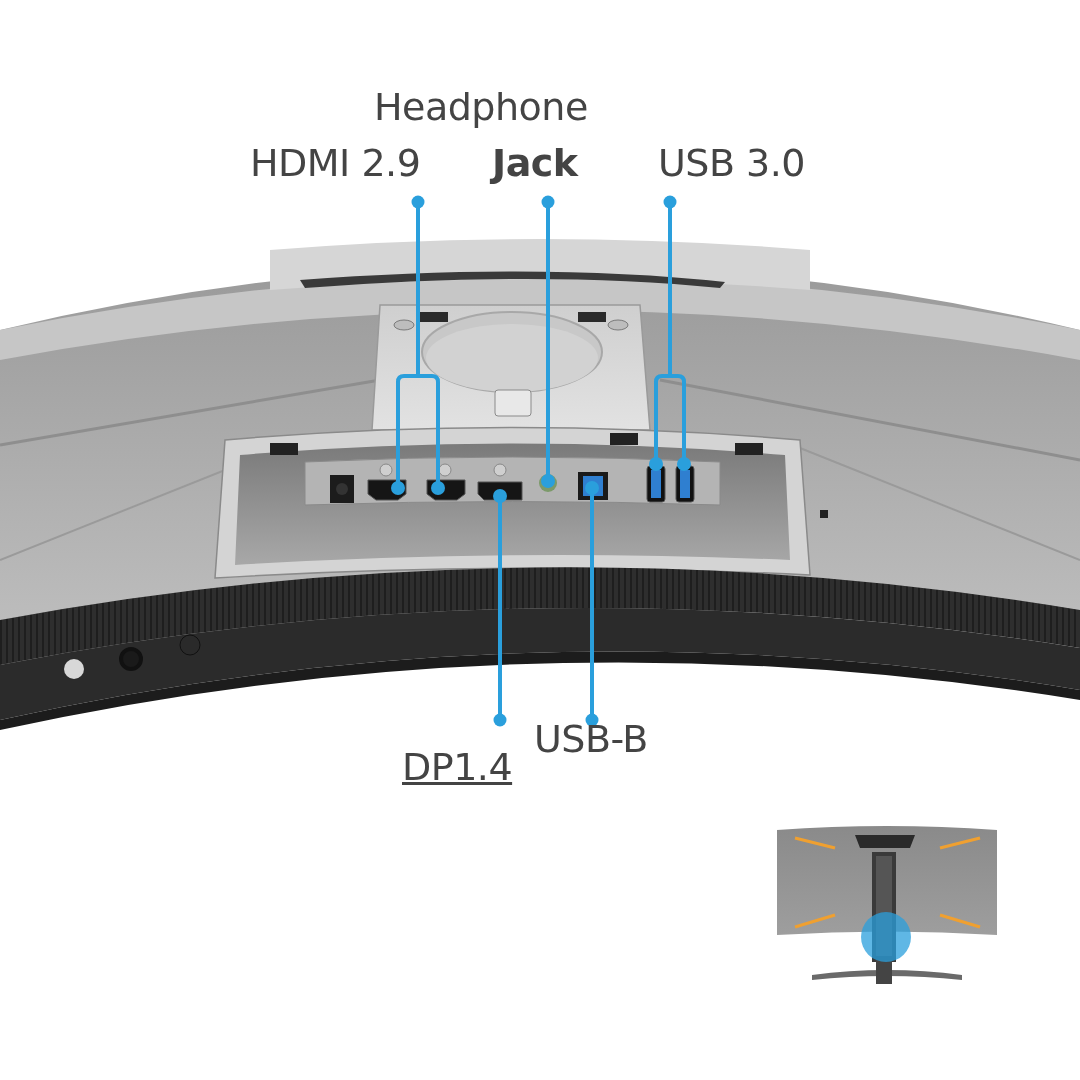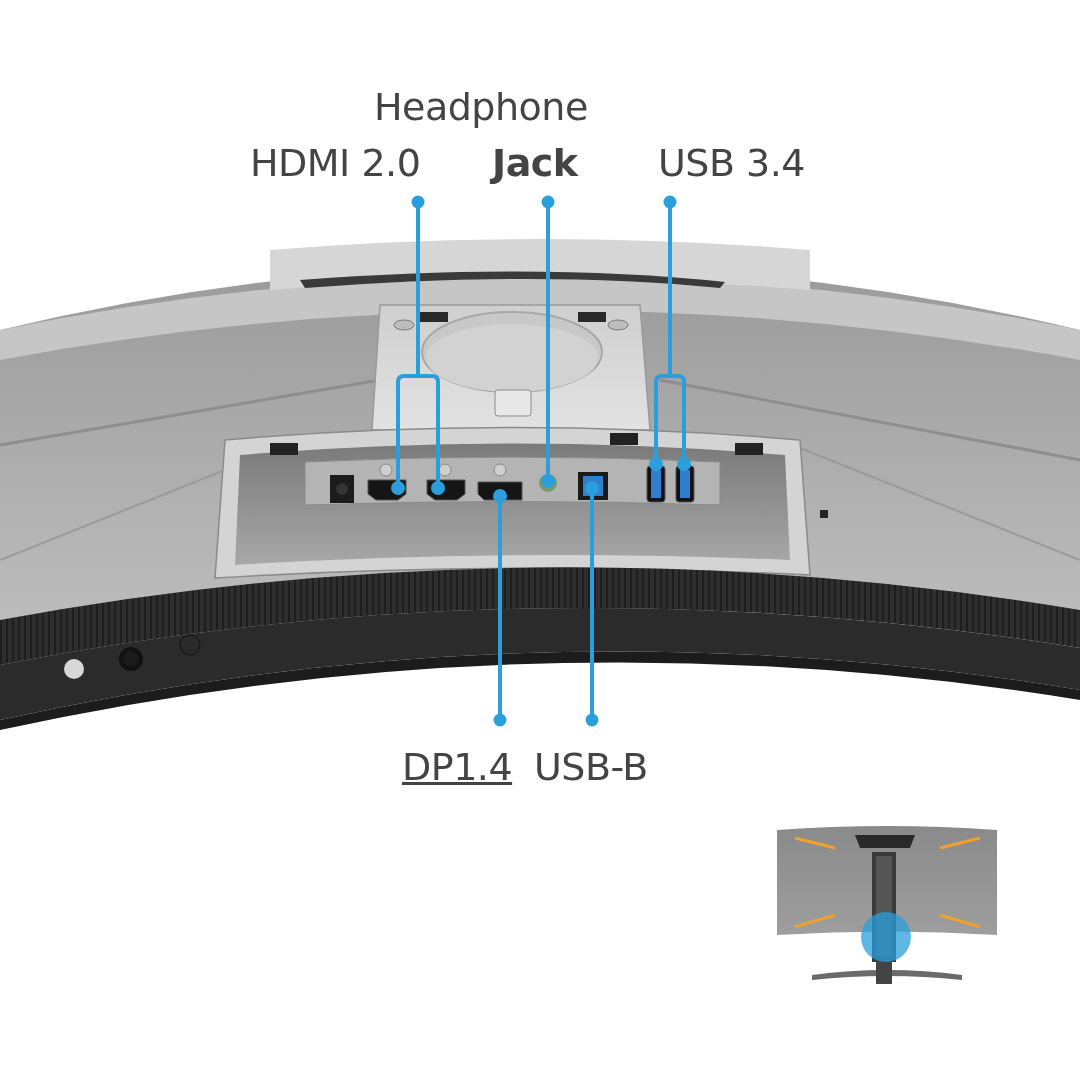--- a/index.html
+++ b/index.html
@@ -166,20 +166,20 @@
       <path d="M812 975 Q887 965 962 975 L962 980 Q887 972 812 980 Z" fill="#6a6a6a"></path>
       <rect x="876" y="960" width="16" height="24" fill="#444"></rect>
       <path d="M795 838 L835 848" stroke="#f0a030" stroke-width="3"></path>
       <path d="M980 838 L940 848" stroke="#f0a030" stroke-width="3"></path>
       <path d="M795 927 L835 915" stroke="#f0a030" stroke-width="3"></path>
       <path d="M980 927 L940 915" stroke="#f0a030" stroke-width="3"></path>
       <circle cx="886" cy="937" r="25" fill="#2a9fdc" fill-opacity="0.75"></circle>
     </g>
   </svg>
 
-  <div class="label" style="left:250px; top:144px;">HDMI 2.0</div>
+  <div class="label" style="left:250px; top:144px;">HDMI 2.9</div>
   <div class="label" style="left:362px; top:88px;margin-left:12px;">Headphone</div>
   <div class="label" style="left:492px; top:144px;font-weight:bold;">Jack</div>
-  <div class="label" style="left:658px; top:144px;">USB 3.4</div>
+  <div class="label" style="left:658px; top:144px;">USB 3.0</div>
   <div class="label" style="left:402px; top:748px;text-decoration:underline;">DP1.4</div>
-  <div class="label" style="left:534px; top:748px;">USB-B</div>
+  <div class="label" style="left:534px; top:720px;">USB-B</div>
 
 </div>
 
 </body></html>

